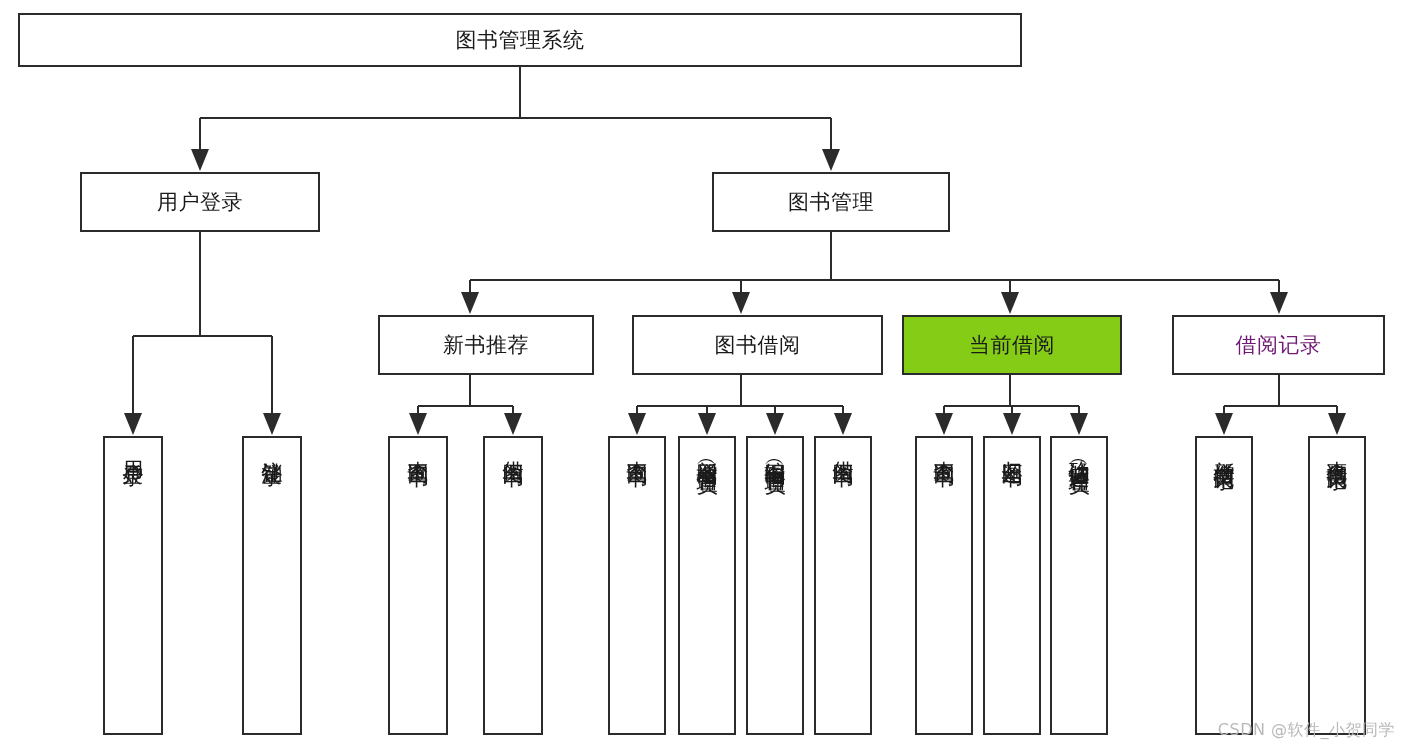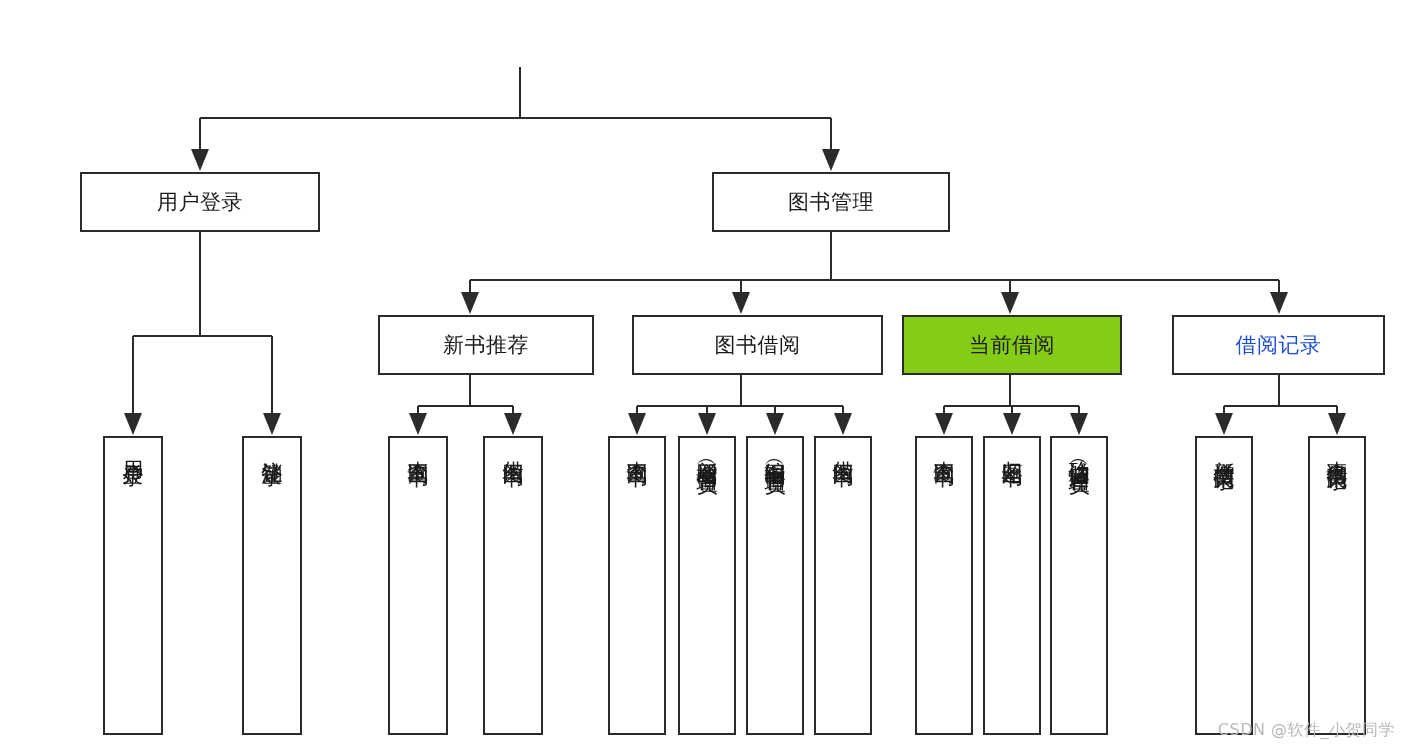--- a/index.html
+++ b/index.html
@@ -120,38 +120,41 @@
       <line x1="1079" y1="406" x2="1079" y2="415" stroke="#2b2b2b" stroke-width="2.5" shape-rendering="crispEdges"></line>
       <path d="M 1070 413 L 1079 435 L 1088 413 Z" fill="#2b2b2b"></path>
       <line x1="1279" y1="375" x2="1279" y2="406" stroke="#2b2b2b" stroke-width="2.5" shape-rendering="crispEdges"></line>
       <line x1="1224" y1="406" x2="1337" y2="406" stroke="#2b2b2b" stroke-width="2.5" shape-rendering="crispEdges"></line>
       <line x1="1224" y1="406" x2="1224" y2="415" stroke="#2b2b2b" stroke-width="2.5" shape-rendering="crispEdges"></line>
       <path d="M 1215 413 L 1224 435 L 1233 413 Z" fill="#2b2b2b"></path>
       <line x1="1337" y1="406" x2="1337" y2="415" stroke="#2b2b2b" stroke-width="2.5" shape-rendering="crispEdges"></line>
       <path d="M 1328 413 L 1337 435 L 1346 413 Z" fill="#2b2b2b"></path>
     </svg>
 
+  <div class="node" id="node-root" style="left: 18px; top: 13px; width: 1004px; height: 54px; border-color: rgb(43, 43, 43); background: rgb(255, 255, 255); color: rgb(26, 26, 26);">
+    <span class="node-label">图书管理系统</span>
+  </div>
 
   <div class="node" id="node-l1_0" style="left: 80px; top: 172px; width: 240px; height: 60px; border-color: rgb(43, 43, 43); background: rgb(255, 255, 255); color: rgb(26, 26, 26);">
     <span class="node-label">用户登录</span>
   </div>
   <div class="node" id="node-l1_1" style="left: 712px; top: 172px; width: 238px; height: 60px; border-color: rgb(43, 43, 43); background: rgb(255, 255, 255); color: rgb(26, 26, 26);">
     <span class="node-label">图书管理</span>
   </div>
 
   <div class="node" id="node-l2_0" style="left: 362px; top: 315px; width: 216px; height: 60px; border-color: rgb(43, 43, 43); background: rgb(255, 255, 255); color: rgb(26, 26, 26); margin-left: 16px;">
     <span class="node-label">新书推荐</span>
   </div>
   <div class="node" id="node-l2_1" style="left: 632px; top: 315px; width: 251px; height: 60px; border-color: rgb(43, 43, 43); background: rgb(255, 255, 255); color: rgb(26, 26, 26);">
     <span class="node-label">图书借阅</span>
   </div>
   <div class="node" id="node-l2_2" style="left: 902px; top: 315px; width: 220px; height: 60px; border-color: rgb(43, 43, 43); background: #84cc16; color: rgb(26, 26, 26);">
     <span class="node-label">当前借阅</span>
   </div>
-  <div class="node" id="node-l2_3" style="left: 1172px; top: 315px; width: 213px; height: 60px; border-color: rgb(43, 43, 43); background: rgb(255, 255, 255); color: #1d4ed8;">
+  <div class="node" id="node-l2_3" style="left: 1172px; top: 315px; width: 213px; height: 60px; border-color: rgb(43, 43, 43); background: rgb(255, 255, 255); color: #701a75;">
     <span class="node-label">借阅记录</span>
   </div>
 
   <div class="node vertical" id="node-leaf_0" style="left: 103px; top: 436px; width: 60px; height: 299px; border-color: rgb(43, 43, 43); background: rgb(255, 255, 255); color: rgb(26, 26, 26);">
     <span class="node-label">用户登录</span>
   </div>
   <div class="node vertical" id="node-leaf_1" style="left: 242px; top: 436px; width: 60px; height: 299px; border-color: rgb(43, 43, 43); background: rgb(255, 255, 255); color: rgb(26, 26, 26);">
     <span class="node-label">注销登录</span>
   </div>
   <div class="node vertical" id="node-leaf_2" style="left: 388px; top: 436px; width: 60px; height: 299px; border-color: rgb(43, 43, 43); background: rgb(255, 255, 255); color: rgb(26, 26, 26);">

